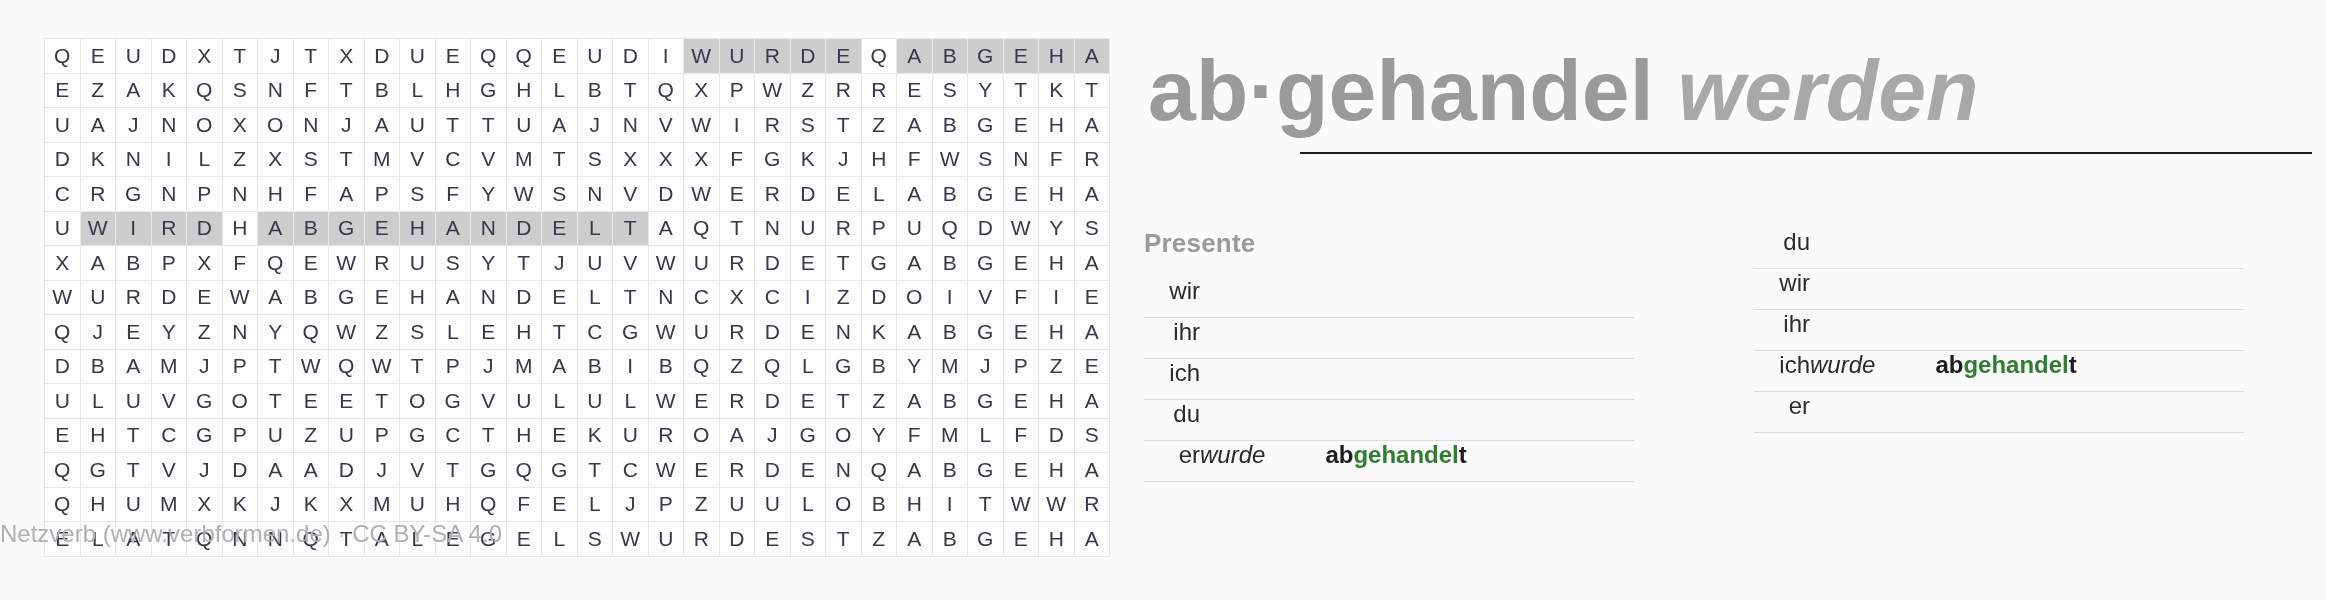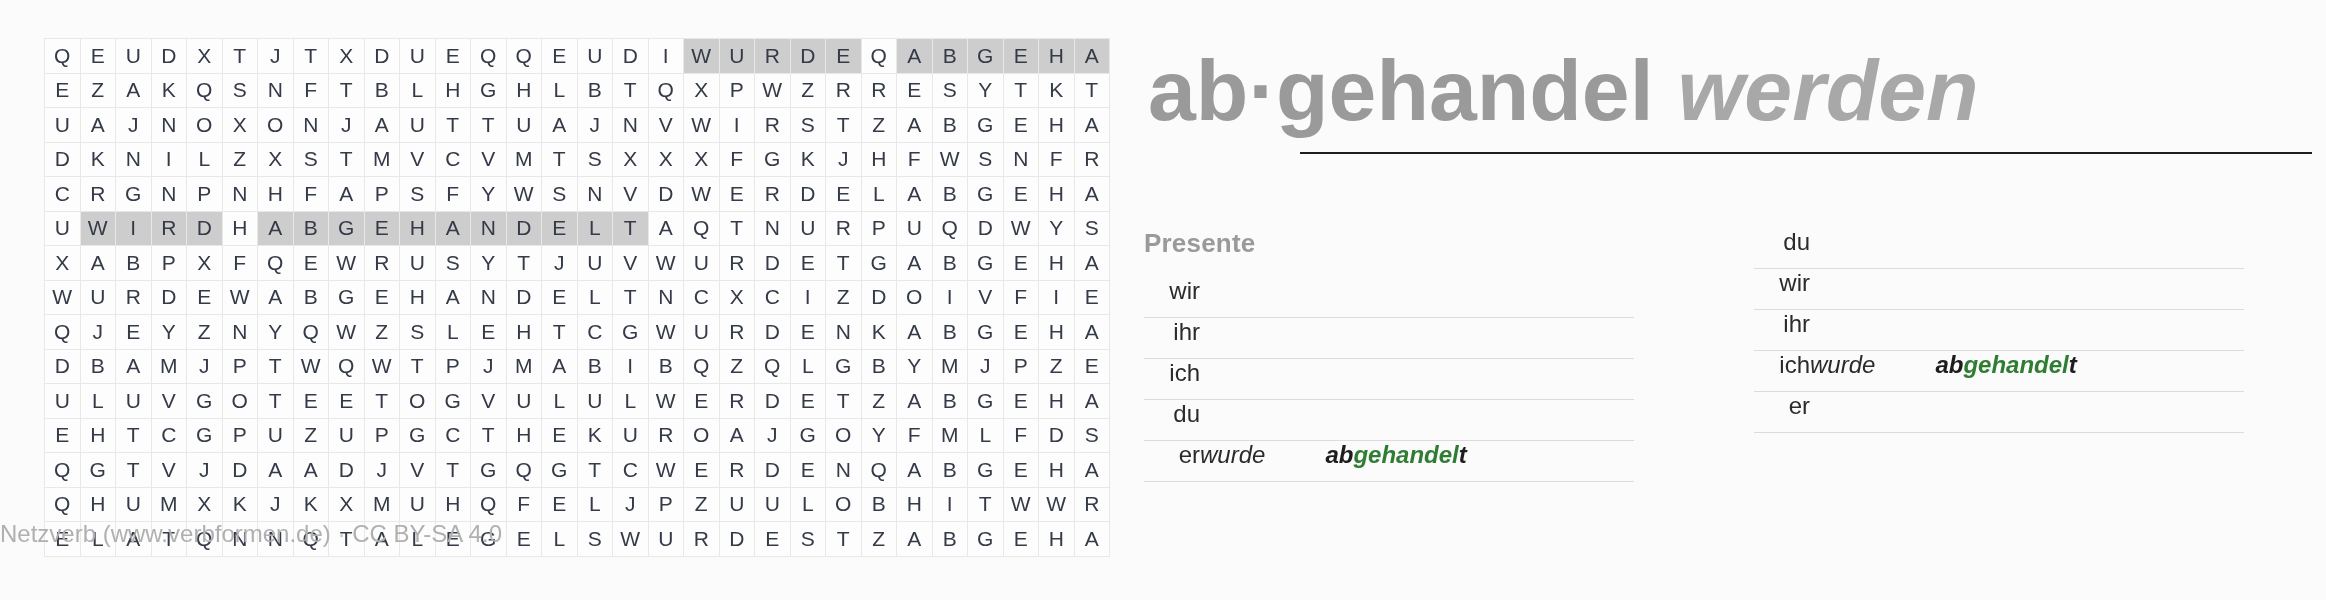--- a/index.html
+++ b/index.html
@@ -77,21 +77,20 @@
     font-size:24px;
     color:#2b2b2b;
     box-sizing:border-box;
     text-align:right;
   }
   .rowline .pron{min-width:56px;}
   .rowline .aux2{font-style:italic;margin-right:18px;}
   .rowline .form{
     font-weight:bold;
     margin-left:42px;
-    font-style:italic;
   }
   .g1{color:#1d1d1d;}
   .g2{color:#2f7d32;}
 
   
   .footer{
     position:absolute;left:0;top:520px;width:1600px;
     text-align:left;
     font-size:24px;
     color:#b0b0b0;

